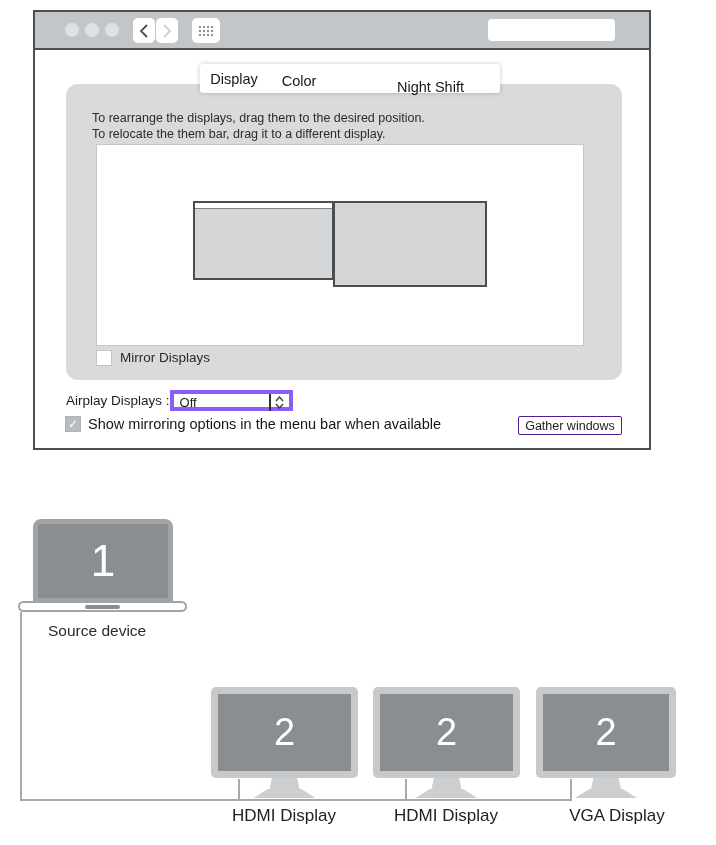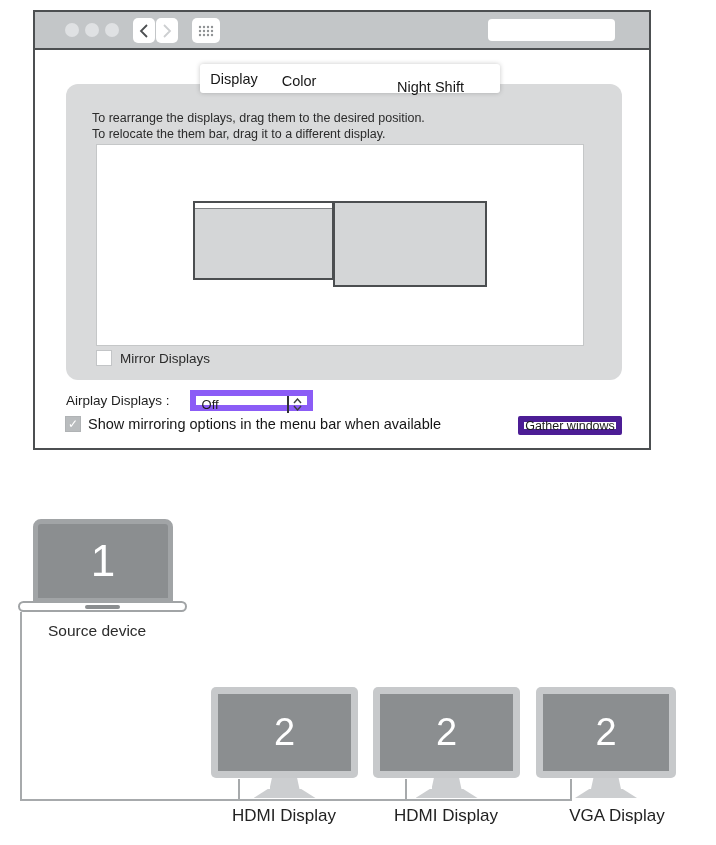--- a/index.html
+++ b/index.html
@@ -31,38 +31,38 @@
            background:#d9dadb; border-radius:12px; z-index:1;padding-left:8px; }
   .instructions { position:absolute; left:26px; top:26px; font-size:12.5px;
                   line-height:16px; color:#2b2b2b; }
   .canvas { position:absolute; left:30px; top:60px; width:488px; height:202px;
             background:#fff; border:1px solid #c5c7c8; }
   .disp { position:absolute; border:2px solid #4b4e50; background:#d4d6d7; }
   .disp-left  { left:96px;  top:56px; width:141px; height:79px; }
   .disp-right { left:236px; top:56px; width:154px; height:86px; }
   .menubar { height:6px; background:#fff; border-bottom:1px solid #808385; }
 
-  .mirror-row { position:absolute; left:30px; top:266px; display:flex; align-items:center; }
+  .mirror-row { position:absolute; left:30px; top:266px; display:flex; align-items:flex-start; }
   .checkbox { width:16px; height:16px; background:#fff; border:1px solid #c3c5c7; }
   .checkbox.checked { background:#b9bcbe; border:1px solid #b0b3b5; color:#fff;
                       font-size:12px; line-height:15px; text-align:center; }
   .mirror-label { margin-left:8px; font-size:13.5px; color:#2b2b2b; }
 
   .airplay-row { position:absolute; left:31px; top:377px; height:22px; display:flex; align-items:center; }
   .airplay-label { font-size:13.5px; color:#1e1e1e; }
-  .dropdown { position:relative; margin-left:20px; width:123px; height:21px;
-              border:6px solid #8b5cf6; background:#fff; }
+  .dropdown { position:relative; margin-left:0; width:123px; height:21px;
+              border:4px solid #8b5cf6; background:#fff; }
   .dropdown-value { position:absolute; left:6px; top:1px; font-size:13px; color:#1e1e1e; }
   .stepper { position:absolute; right:0; top:0; width:20px; height:17px;
              border-left:2px solid #2f3133; display:flex; align-items:center; justify-content:center; }
 
   .bottom-row { position:absolute; left:30px; top:404px; display:flex; align-items:center; }
   .show-label { margin-left:7px; font-size:14.5px; color:#161616; }
   .gather-btn { position:absolute; left:483px; top:404px; width:104px; height:19px;
-                background:#fff; border:6px solid #4c1d95; border-radius:2px;
+                background:#fff; border:1px solid #4c1d95; border-radius:2px;
                 font-size:12.5px; color:#1e1e1e; display:flex; align-items:center; justify-content:center; }
 
   
   .laptop-screen { position:absolute; left:33px; top:519px; width:140px; height:84px;
                    border:5px solid #a1a4a6; border-radius:8px 8px 2px 2px; background:#8b8e90;
                    display:flex; align-items:center; justify-content:center; }
   .laptop-num { color:#fff; font-size:44px; }
   .laptop-base { position:absolute; left:18px; top:601px; width:169px; height:11px;
                  background:#fff; border:2px solid #a1a4a6; border-radius:6px; }
   .laptop-notch { position:absolute; left:65px; top:2px; width:35px; height:4px;

